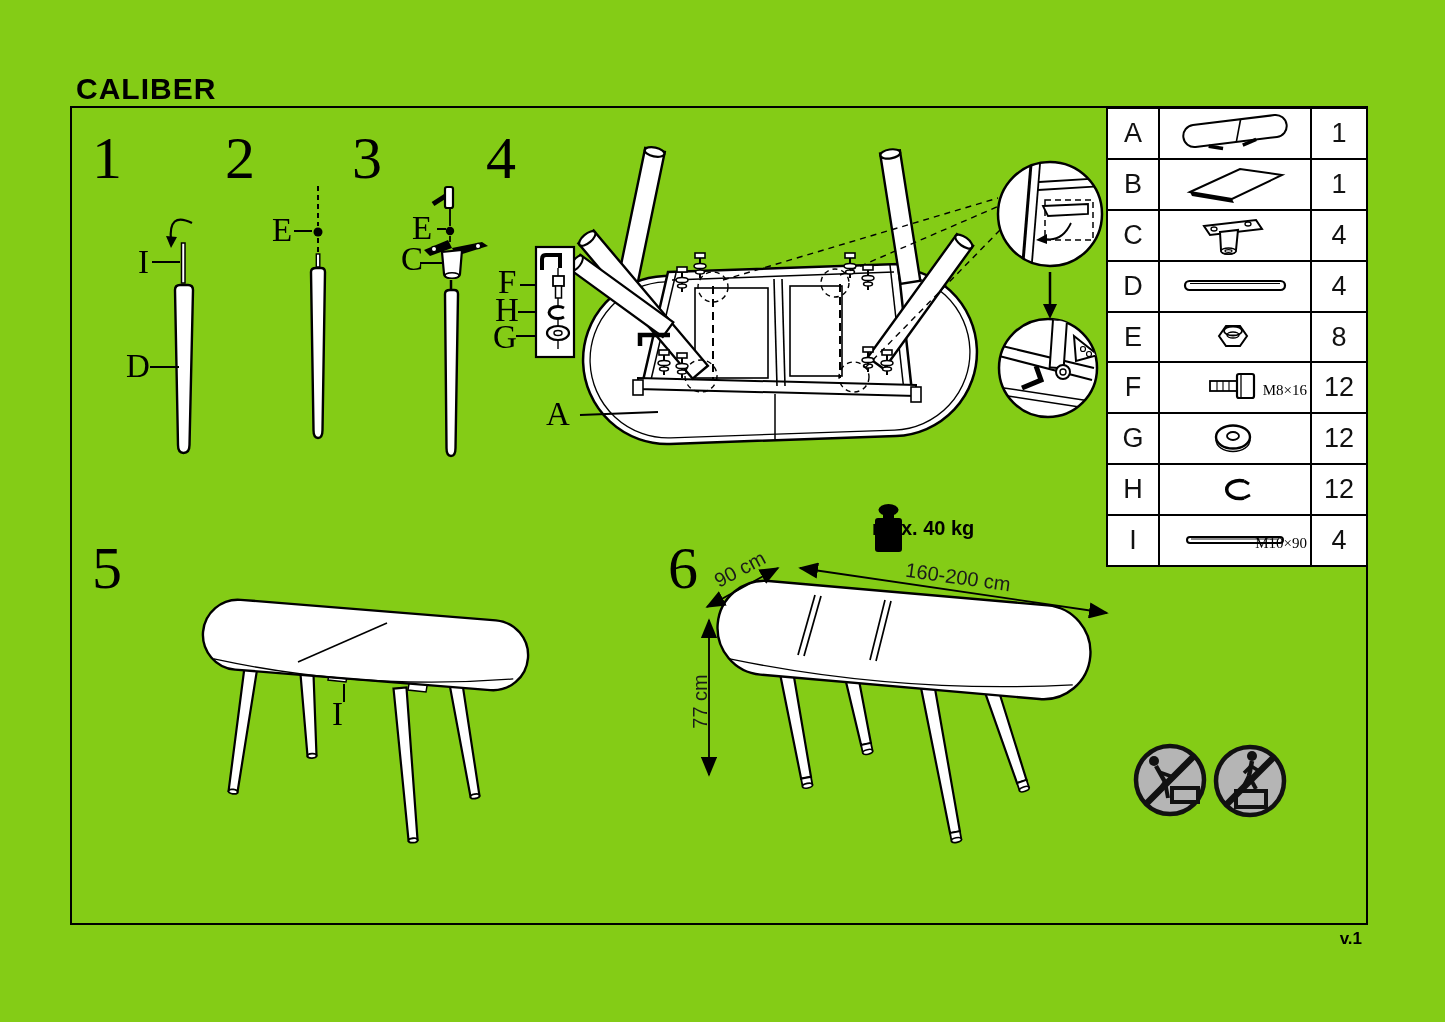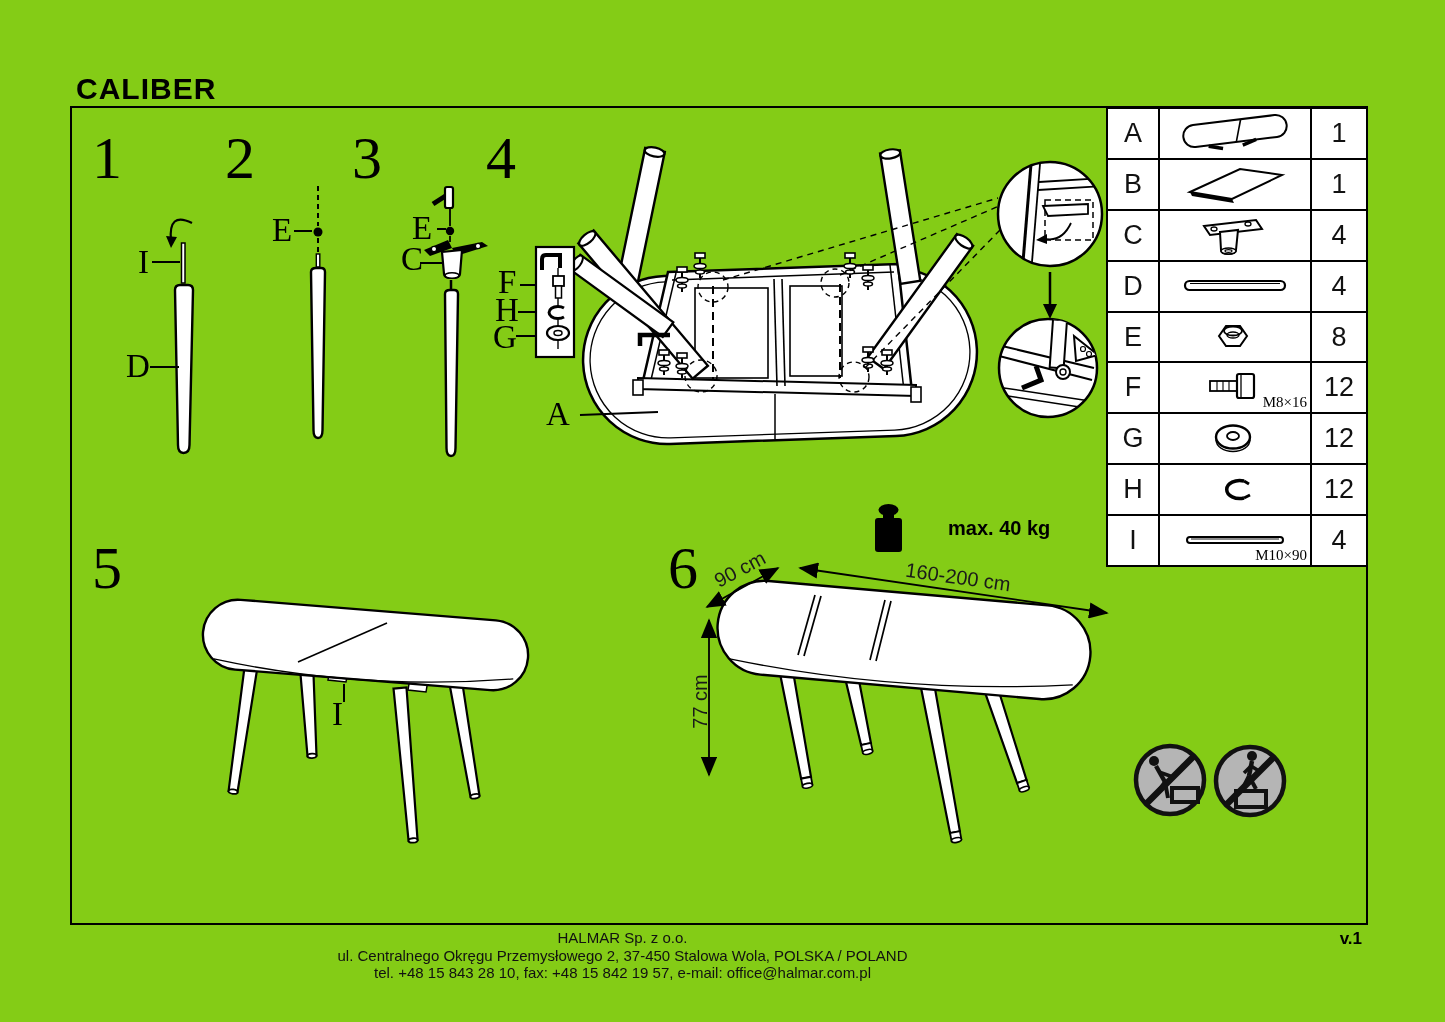--- a/index.html
+++ b/index.html
@@ -15,21 +15,21 @@
   .version{font-size:17px;font-weight:bold;text-align:right;}
   .footer{text-align:center;font-size:15px;line-height:17.5px;color:#111;}
   .ptable{border:2px solid #000;box-sizing:border-box;display:flex;flex-direction:column;background:#fff;}
   .prow{flex:1;display:flex;border-bottom:2px solid #000;min-height:0;}
   .prow:last-child{border-bottom:none;}
   .pletter{width:52px;border-right:2px solid #000;display:flex;align-items:center;justify-content:center;
            font-size:27px;color:#111;}
   .picon{flex:1;position:relative;display:flex;align-items:center;justify-content:center;}
   .pqty{width:56px;border-left:2px solid #000;display:flex;align-items:center;justify-content:center;
         font-size:27px;color:#111;}
-  .spec{position:absolute;font-family:"Liberation Serif",serif;font-size:15px;right:3px;bottom:1px;white-space:nowrap;}
+  .spec{position:absolute;font-family:"Liberation Serif",serif;font-size:15px;right:3px;bottom:13px;white-space:nowrap;}
   svg{display:block;}
   .ln{stroke:#000;fill:none;}
 </style>
 </head>
 <body>
 
 <div class="page">
 
   <div class="abs title" style="left:76px;top:72px;">CALIBER</div>
 
@@ -291,21 +291,21 @@
     <line class="ln" x1="230" y1="120" x2="215" y2="180" stroke-width="1.7"></line>
     <line class="ln" x1="236" y1="121" x2="221" y2="181" stroke-width="1.7"></line>
 
     <line x1="52" y1="127" x2="123" y2="88" stroke="#000" stroke-width="1.8" marker-start="url(#ah)" marker-end="url(#ah)"></line>
     <line x1="145" y1="88" x2="452" y2="133" stroke="#000" stroke-width="1.8" marker-start="url(#ah)" marker-end="url(#ah)"></line>
     <line x1="54" y1="140" x2="54" y2="295" stroke="#000" stroke-width="1.8" marker-start="url(#ah)" marker-end="url(#ah)"></line>
   </svg>
   <div class="abs dim" style="left:700px;top:558px;width:80px;text-align:center;transform:rotate(-28deg);">90 cm</div>
   <div class="abs dim" style="left:878px;top:566px;width:160px;text-align:center;transform:rotate(8deg);">160-200 cm</div>
   <div class="abs dim" style="left:660px;top:690px;width:80px;text-align:center;transform:rotate(-90deg);">77 cm</div>
-  <div class="abs maxload" style="left:948px;top:517px;text-align:right;">max. 40 kg</div>
+  <div class="abs maxload" style="left:872px;top:517px;text-align:right;">max. 40 kg</div>
 
   <svg class="abs" style="left:1128px;top:742px;" width="170" height="82" viewBox="0 0 170 82">
     <g>
       <circle cx="42" cy="38" r="34" fill="#b5b5b5" stroke="#111" stroke-width="4.5"></circle>
       <rect x="44" y="46" width="26" height="14" fill="#b5b5b5" stroke="#111" stroke-width="4"></rect>
       <circle cx="26" cy="19" r="5" fill="#111"></circle>
       <line x1="28" y1="24" x2="37" y2="40" stroke="#111" stroke-width="4.5"></line>
       <line x1="31" y1="30" x2="45" y2="35" stroke="#111" stroke-width="3.5"></line>
       <line x1="37" y1="40" x2="28" y2="53" stroke="#111" stroke-width="4"></line>
       <line x1="37" y1="40" x2="40" y2="56" stroke="#111" stroke-width="4"></line>
@@ -429,19 +429,14 @@
             <line x1="31" y1="21" x2="119" y2="21" stroke="#000" stroke-width="0.9"></line>
           </svg>
         <div class="spec">M10×90</div>
       </div>
       <div class="pqty">4</div>
     </div>
   </div>
 
   <div class="abs version" style="left:1322px;top:901px;width:40px;margin-top:28px;">v.1</div>
 
-  <div class="abs footer" style="left:0px;top:929px;width:1245px;">
-    <div>HALMAR Sp. z o.o.</div>
-    <div>ul. Centralnego Okręgu Przemysłowego 2, 37-450 Stalowa Wola, POLSKA / POLAND</div>
-    <div>tel. +48 15 843 28 10, fax: +48 15 842 19 57, e-mail: office@halmar.com.pl</div>
-  </div>
 
 </div>
 
 </body></html>

